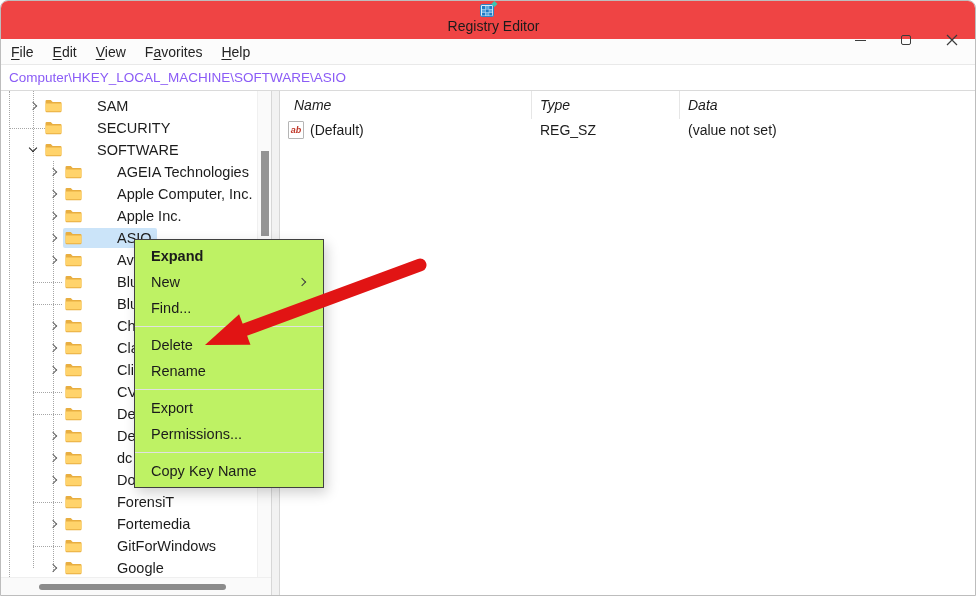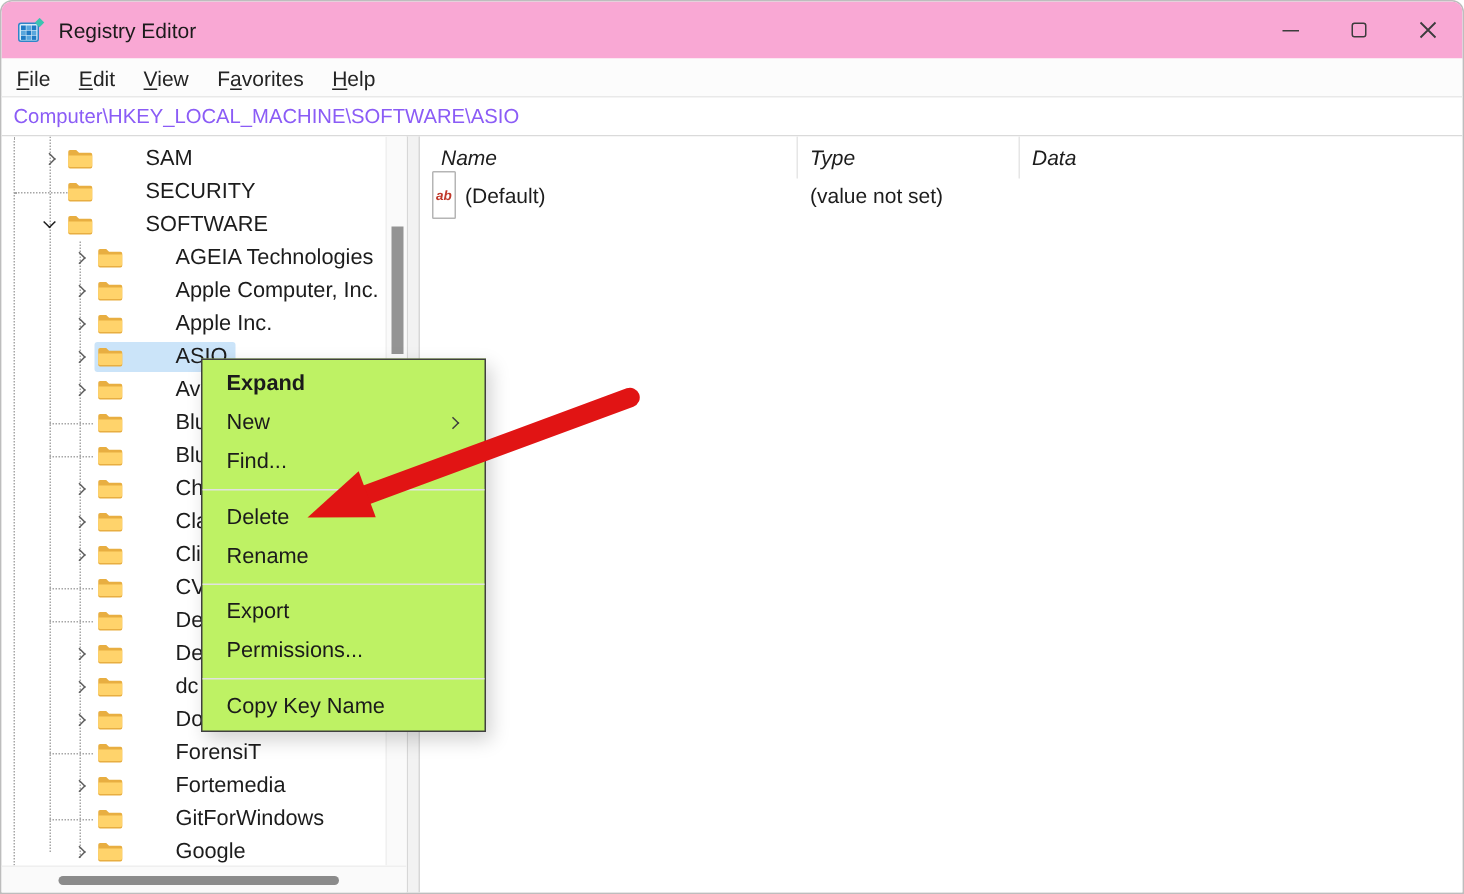--- a/index.html
+++ b/index.html
@@ -3,21 +3,21 @@
 <meta charset="utf-8">
 <style>
   * { box-sizing: border-box; margin: 0; padding: 0; }
   html,body { width: 976px; height: 596px; }
   body { font-family: "Liberation Sans", sans-serif; background:#fff; position:relative; }
 
   .window { position:relative; width:976px; height:596px; border:1px solid #bdbdbd;
             border-radius:8px 8px 0 0; overflow:hidden; background:#fff; }
 
   
-  .titlebar { height:38px; display:flex; align-items:center; background:#f9a8d4; padding-left:11px; }
+  .titlebar { height:38px; display:flex; align-items:center; background:#ef4444; padding-left:11px;flex-direction:column; }
   .app-icon { width:18px; height:17px; margin-right:9px; flex:none; }
   .title { font-size:14px; color:#1b1b1b; }
   .window-controls { margin-left:auto; display:flex; height:100%; }
   .wc { width:46px; height:100%; display:flex; align-items:center; justify-content:center; }
   .glyph-min { width:11px; height:1px; background:#3c3c3c; }
   .glyph-max { width:10px; height:10px; border:1px solid #3c3c3c; border-radius:2px; }
 
   
   .menubar { height:25px; display:flex; align-items:center; padding-left:10px;
              font-size:14px; color:#242424; background:#fcfcfc; }
@@ -66,21 +66,21 @@
   
   .list-header { display:flex; height:28px; align-items:stretch; font-size:14px; color:#1c1c1c;font-style:italic; }
   .hcell { display:flex; align-items:center; padding-left:8px; border-right:1px solid #e6e6e6; }
   .hcell:first-child { padding-left:14px; }
   .hcell:last-child { border-right:none; }
   .col-name { width:252px; flex:none; }
   .col-type { width:148px; flex:none; }
   .col-data { flex:1; }
   .list-row { display:flex; height:22px; align-items:center; font-size:14px; color:#1c1c1c; }
   .lcell { padding-left:8px; display:flex; align-items:center; overflow:hidden; }
-  .ab-icon { width:16px; height:32px; border:1px solid #b5b5b5; border-radius:1px; background:#fff;
+  .ab-icon { width:16px; height:18px; border:1px solid #b5b5b5; border-radius:1px; background:#fff;
              color:#c0392b; font-size:9px; font-weight:bold; font-style:italic;
              display:flex; align-items:center; justify-content:center; margin-right:6px; flex:none; }
 
   
   .context-menu { position:absolute; left:133px; top:238px; width:190px; background:#bef264;
                   border:1px solid #404040; box-shadow:3px 5px 12px rgba(0,0,0,.18);
                   padding:3px 0; z-index:5; }
   .cm-item { height:26px; display:flex; align-items:center; padding:0 16px; font-size:14.5px; color:#1b1b1b; cursor:default; }
   .cm-item.bold { font-weight:bold; }
   .cm-sep { height:1px; background:#e1e1e1; margin:5px 0; }
@@ -402,20 +402,21 @@
           <div class="hcell col-name">Name</div>
           <div class="hcell col-type">Type</div>
           <div class="hcell col-data">Data</div>
         </div>
       <div id="list-rows">
           <div class="list-row">
             <div class="lcell col-name" style="padding-left: 8px;">
               <span class="ab-icon">ab</span>
               <span>(Default)</span>
             </div>
+            <div class="lcell col-type">REG_SZ</div>
             <div class="lcell col-data">(value not set)</div>
           </div>
         </div>
     </div>
   </div>
 
   <div class="context-menu" id="context-menu">
   <div class="cm-item bold">
     <span class="cm-label">Expand</span>
   </div>

